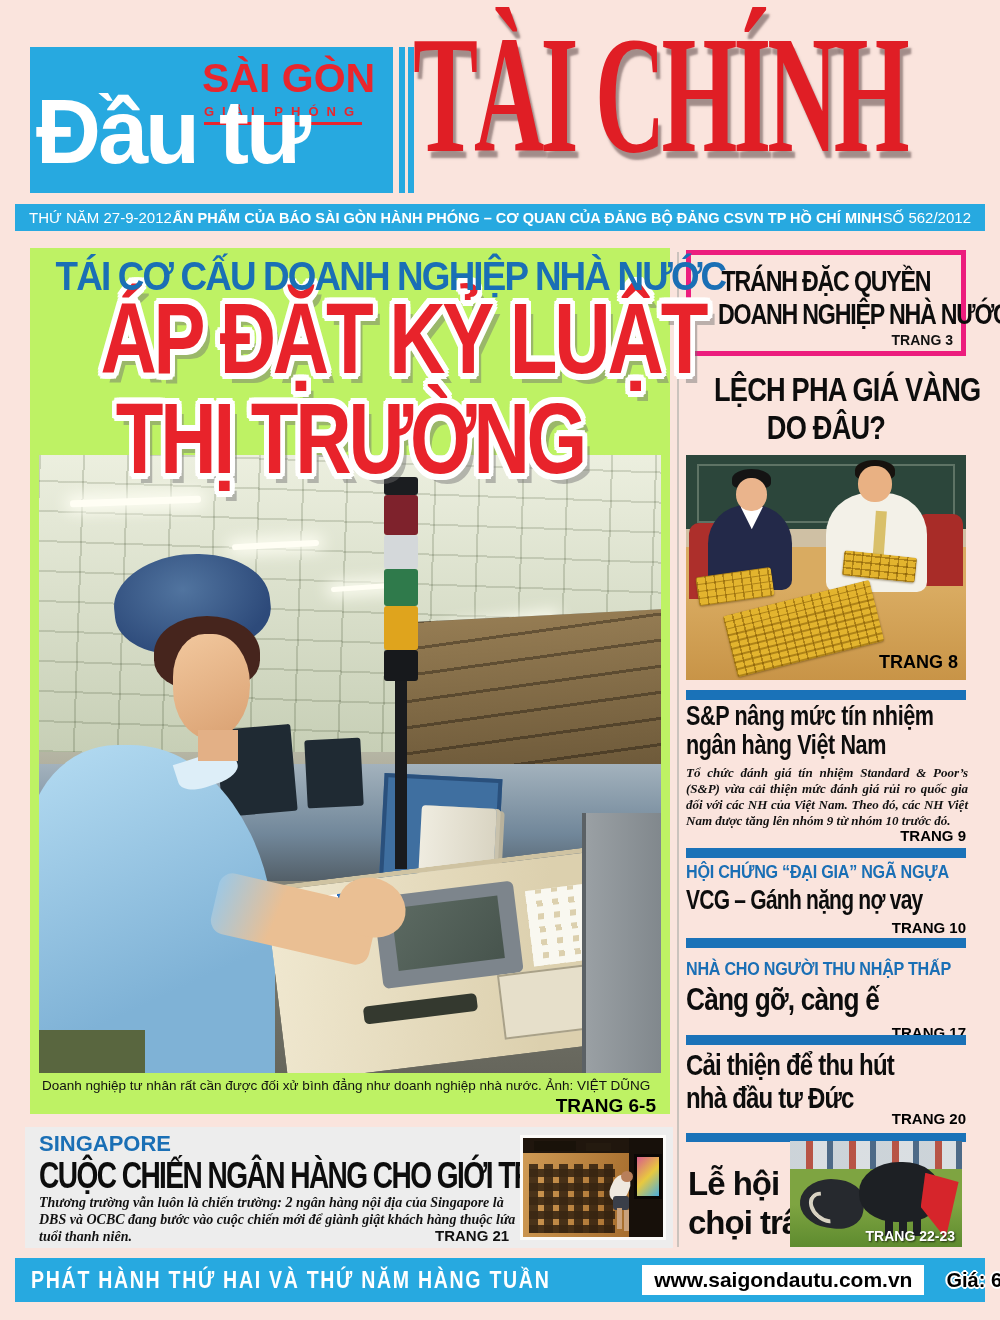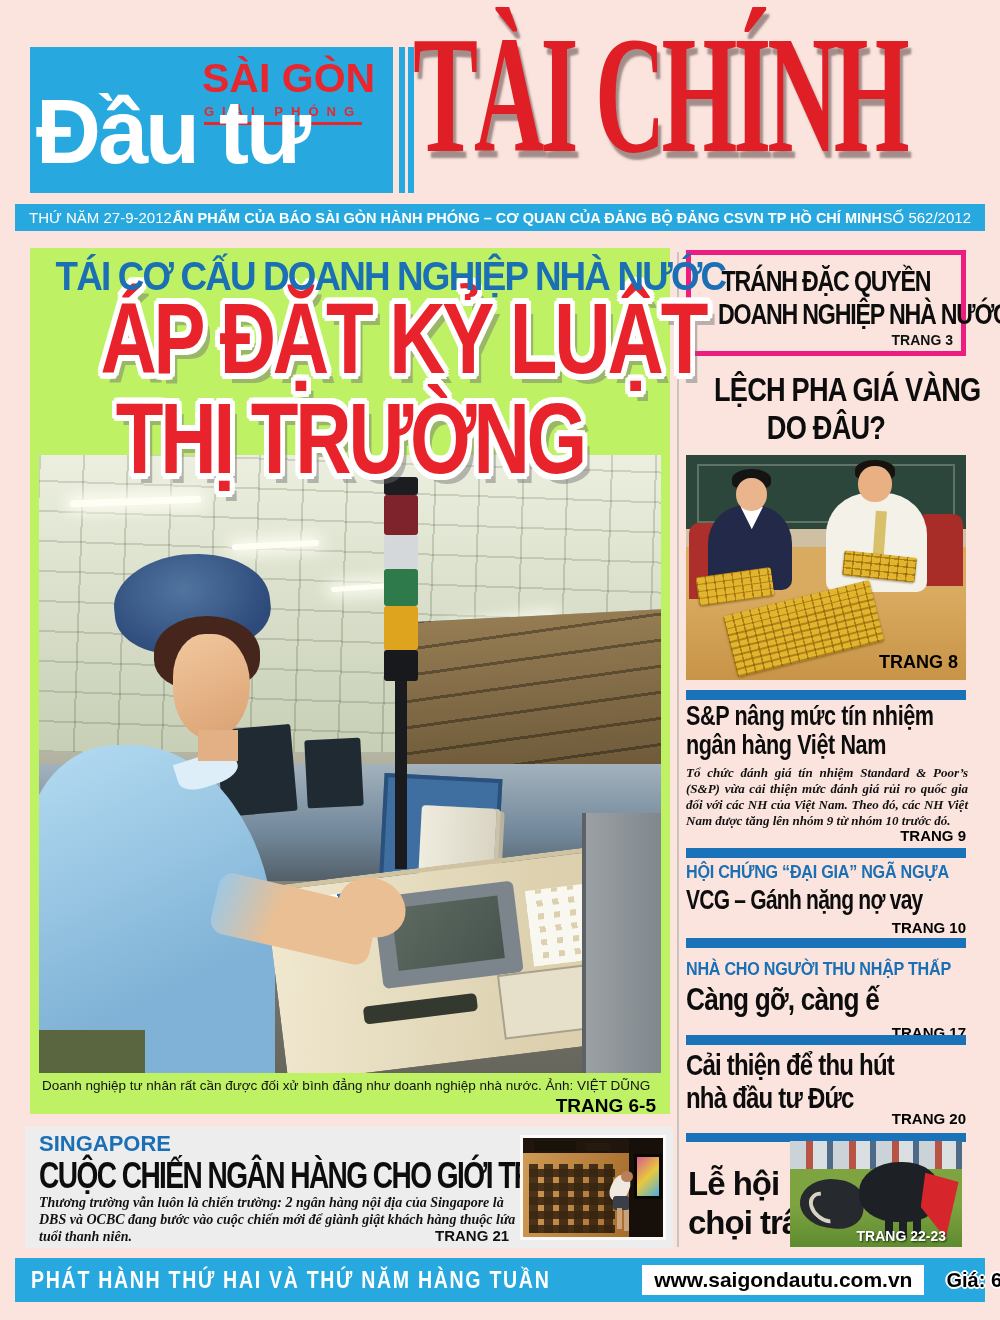--- a/index.html
+++ b/index.html
@@ -156,21 +156,21 @@
              background:linear-gradient(180deg,#bcc5cb 0 26%,#7ea441 26% 60%,#5e8b2f 100%);}
   .bp-banner{left:0;top:0;width:100%;height:26%;opacity:.85;
     background:repeating-linear-gradient(90deg,#cfd6db 0 16px,#b7402e 16px 23px,#dfe3e6 23px 37px,#3a5a7b 37px 43px);}
   .bp-bufL{left:6%;top:36%;width:37%;height:46%;background:#26292e;border-radius:58% 46% 46% 52%;transform:rotate(8deg);}
   .bp-hornL{left:10%;top:50%;width:17%;height:18%;border:4px solid #d8d2c2;border-radius:50%;
             border-top-color:transparent;border-right-color:transparent;transform:rotate(40deg);}
   .bp-bufR{left:40%;top:20%;width:47%;height:56%;background:#1d2024;border-radius:50% 46% 42% 46%;}
   .bp-legs{left:55%;top:68%;width:5%;height:22%;background:#1d2024;box-shadow:14px 2px 0 #1d2024,28px 0 0 #1d2024;}
   .bp-flag{right:2%;top:30%;width:22%;height:62%;background:#d6252b;
            clip-path:polygon(12% 0,100% 14%,66% 100%,0 52%);}
-  .buf-ref{right:16px;bottom:3px;font-size:14px;font-weight:bold;color:#fff;text-shadow:1px 1px 2px rgba(0,0,0,.7);}
+  .buf-ref{right:7px;bottom:3px;font-size:14px;font-weight:bold;color:#fff;text-shadow:1px 1px 2px rgba(0,0,0,.7);}
 
   
   .footer{left:15px;top:1258px;width:970px;height:44px;background:#27a9e0;display:flex;align-items:center;
           padding:0 16px;box-sizing:border-box;}
   .footer-text{color:#fff;font-weight:bold;font-size:23px;letter-spacing:2px;white-space:nowrap;
                transform:scaleX(.85);transform-origin:left center;flex:1;}
   .footer-url{background:#fff;color:#000;font-weight:bold;font-size:21px;padding:3px 12px;white-space:nowrap;}
   .footer-price{margin-left:22px;color:#000;font-weight:bold;font-size:20px;white-space:nowrap;
     text-shadow:-2px 0 #fff,2px 0 #fff,0 -2px #fff,0 2px #fff,-1px -1px #fff,1px 1px #fff,-1px 1px #fff,1px -1px #fff;}
 </style>

